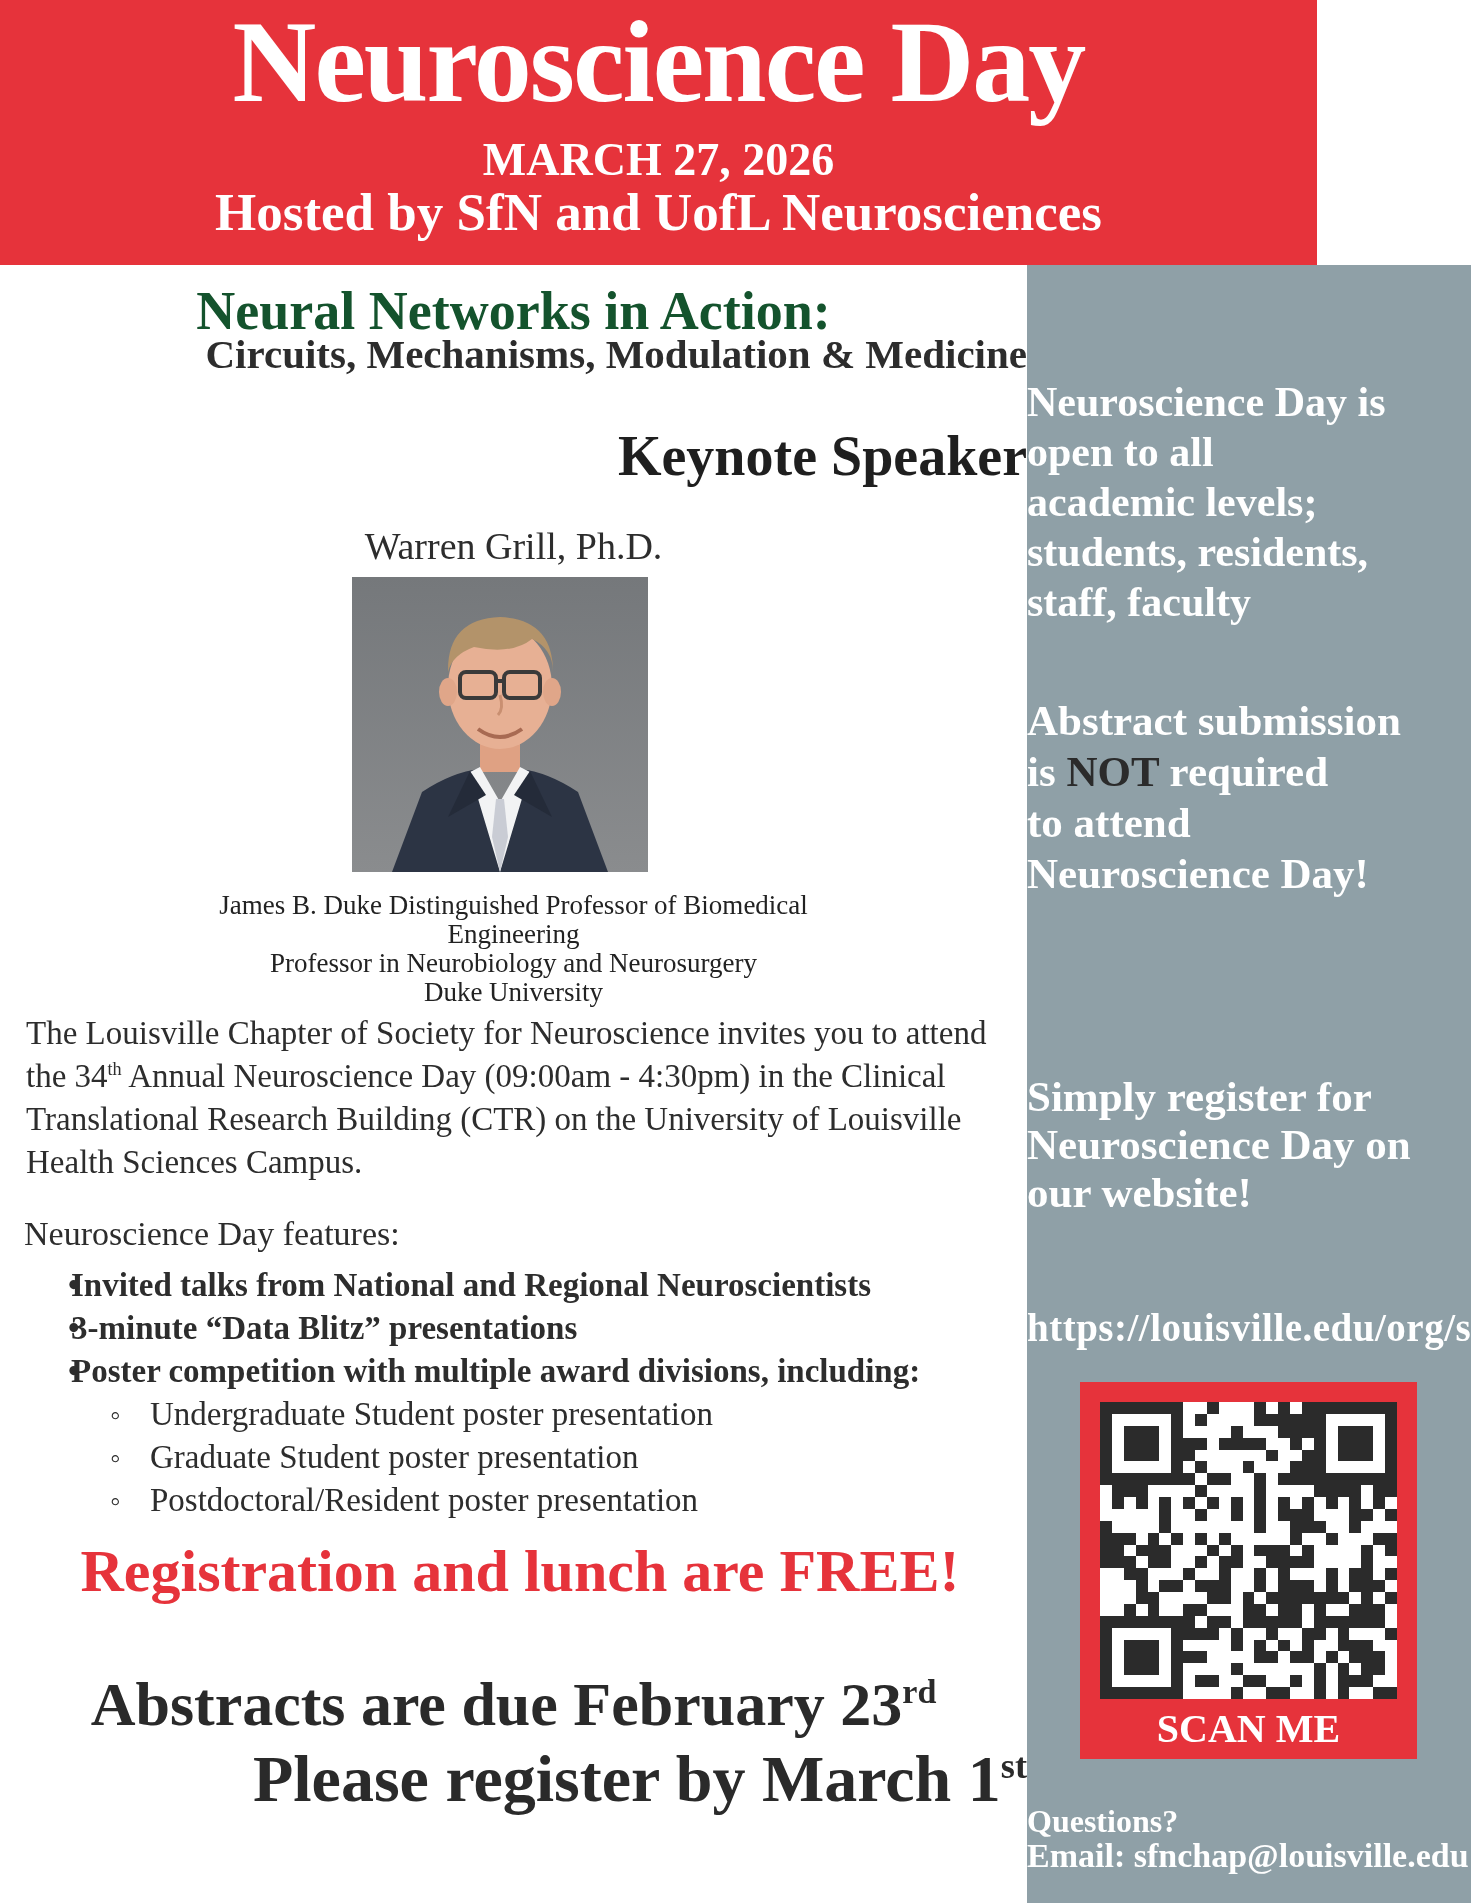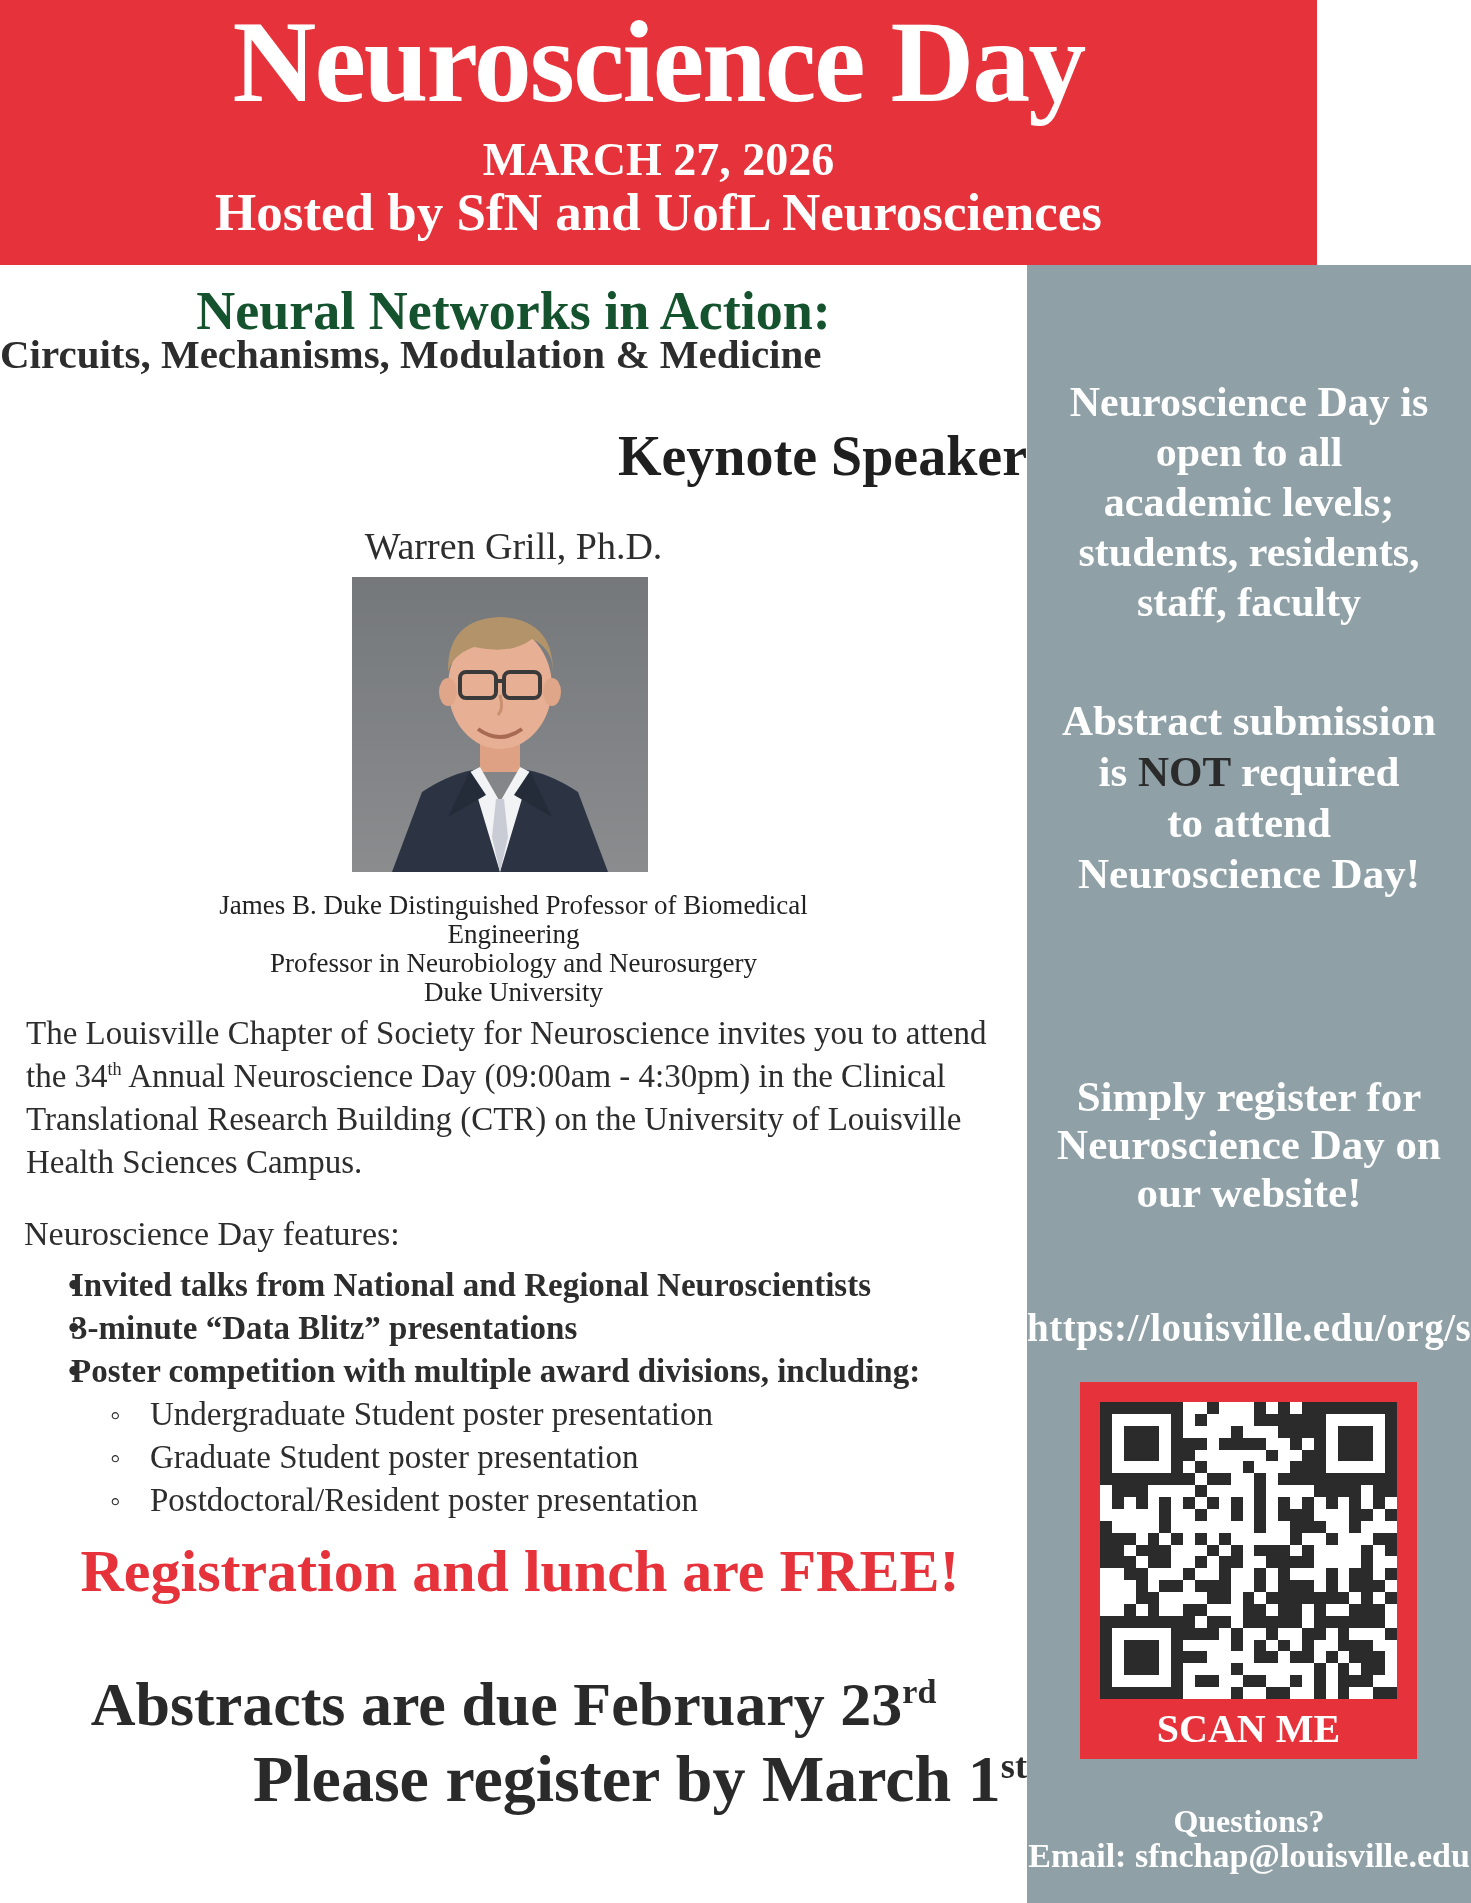--- a/index.html
+++ b/index.html
@@ -6,40 +6,40 @@
   .page{position:relative;width:1471px;height:1903px;background:#ffffff;overflow:hidden;
         font-family:"Liberation Serif", serif;color:#2d2d2d;}
   
   .banner{position:absolute;left:0;top:0;width:1317px;height:265px;background:#e6333b;text-align:center;}
   .banner-title{margin:0;padding-top:2px;font-size:116px;line-height:120px;font-weight:bold;color:#ffffff;letter-spacing:-2px;}
   .banner-date{margin:0;margin-top:14px;font-size:46px;line-height:48px;font-weight:bold;color:#ffffff;letter-spacing:0px;}
   .banner-host{margin:0;margin-top:4px;font-size:53px;line-height:48px;font-weight:bold;color:#ffffff;}
   
   .left-col{position:absolute;left:0;top:265px;width:1027px;height:1638px;}
   .session-title{position:absolute;left:0;top:18px;width:1027px;text-align:center;font-size:54px;line-height:56px;font-weight:bold;color:#14532d;}
-  .session-subtitle{position:absolute;left:0;top:67px;width:1027px;text-align:left;font-size:41px;line-height:44px;font-weight:bold;color:#2d2d2d;}
+  .session-subtitle{position:absolute;left:0;top:67px;width:1027px;text-align:right;font-size:41px;line-height:44px;font-weight:bold;color:#2d2d2d;}
   .keynote-heading{position:absolute;left:0;top:162px;width:1027px;text-align:right;font-size:56px;line-height:58px;font-weight:bold;color:#1f1f1f;}
   .speaker-name{position:absolute;left:0;top:261px;width:1027px;text-align:center;font-size:38px;line-height:40px;color:#2d2d2d;}
   .speaker-photo{position:absolute;left:352px;top:312px;width:296px;height:295px;}
   .speaker-captions{position:absolute;left:0;top:626px;width:1027px;text-align:center;font-size:27px;line-height:29px;color:#222222;}
   .invite-para{position:absolute;left:26px;top:747px;width:1000px;font-size:33px;line-height:43px;color:#2d2d2d;}
   sup.sx{font-size:55%;vertical-align:super;line-height:0;}
   .features-heading{position:absolute;left:24px;top:947px;width:1000px;font-size:34px;line-height:44px;color:#2d2d2d;}
   .features-list{position:absolute;left:0;top:999px;width:1010px;}
   .feat-line{position:relative;font-size:33px;line-height:43px;color:#2d2d2d;}
   .feat-l1{padding-left:71px;font-weight:bold;}
   .feat-l1::before{content:"•";position:absolute;left:68px;top:0;font-size:33px;}
   .feat-l2{padding-left:150px;}
   .feat-l2::before{content:"◦";position:absolute;left:110px;top:0;font-size:30px;}
   .free-line{position:absolute;left:0;top:1275px;width:1040px;text-align:center;font-size:60px;line-height:62px;font-weight:bold;color:#e6333b;}
   .abstracts-line{position:absolute;left:0;top:1406px;width:1027px;text-align:center;font-size:62px;line-height:66px;font-weight:bold;color:#2a2a2a;}
   .register-line{position:absolute;left:0;top:1479px;width:1027px;text-align:right;font-size:66px;line-height:70px;font-weight:bold;color:#2a2a2a;}
   
   .sidebar{position:absolute;left:1027px;top:265px;width:444px;height:1638px;background:#8fa0a7;}
-  .sb-block{position:absolute;left:0;width:444px;text-align:center;color:#ffffff;font-weight:bold;}
+  .sb-block{position:absolute;left:0;width:444px;color:#ffffff;font-weight:bold;}
   .sb-open{top:112px;font-size:42px;line-height:50px;}
   .sb-abstract{top:430px;font-size:43px;line-height:51px;}
   .sb-not{color:#2b2b2b;}
   .sb-register{top:808px;font-size:43px;line-height:48px;}
   .sb-url{top:1046px;font-size:39px;line-height:34px;letter-spacing:0.5px;}
   .qr-frame{position:absolute;left:53px;top:1117px;width:337px;height:377px;background:#e6333b;}
   .qr-white{position:absolute;left:20px;top:20px;width:297px;height:297px;background:#ffffff;}
   .qr-white svg{display:block;width:100%;height:100%;}
   .scan-label{position:absolute;left:0;top:326px;width:337px;text-align:center;font-size:40px;line-height:42px;font-weight:bold;color:#ffffff;}
   .sb-questions{top:1540px;font-size:32px;line-height:33px;}

